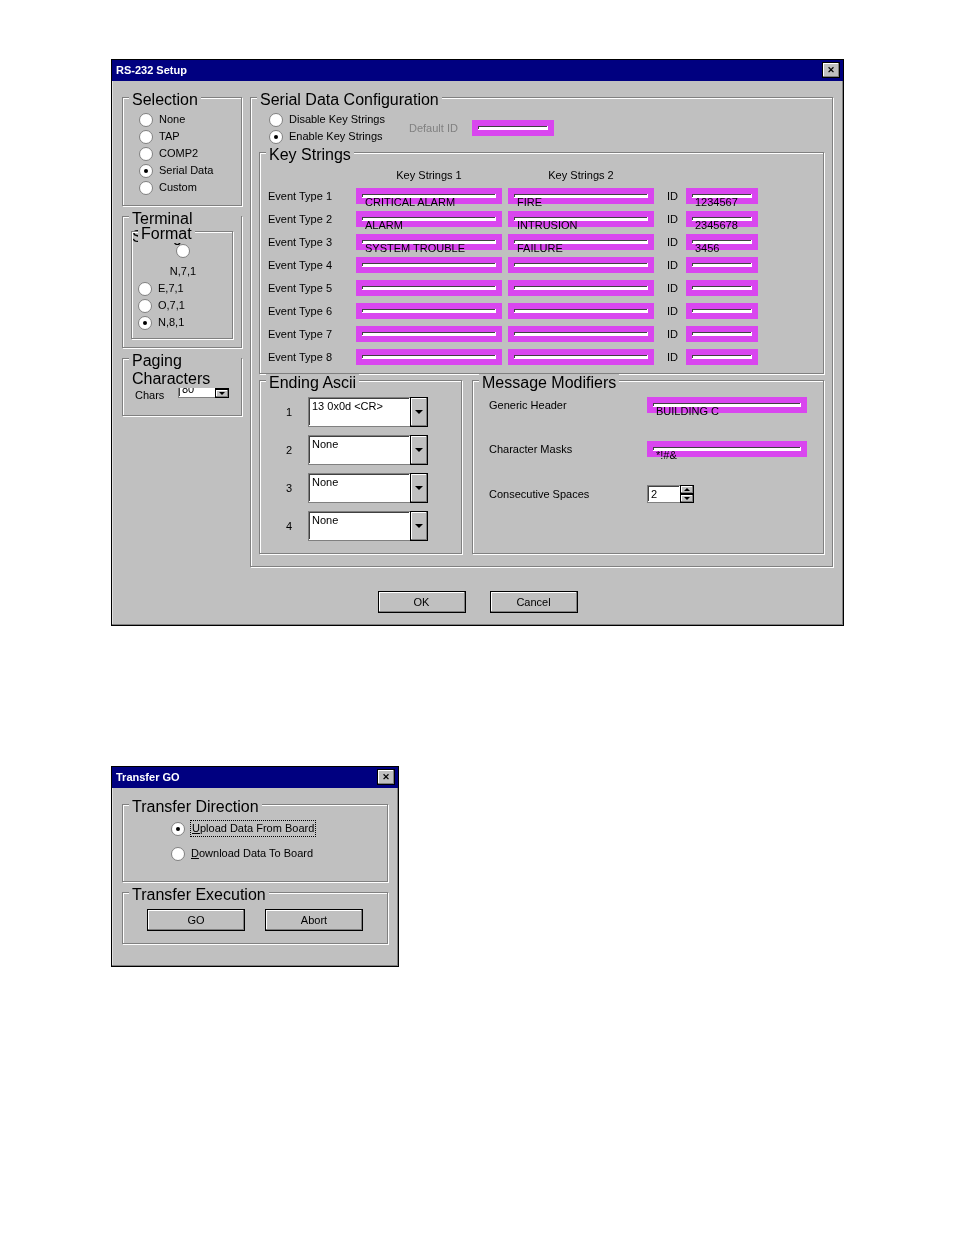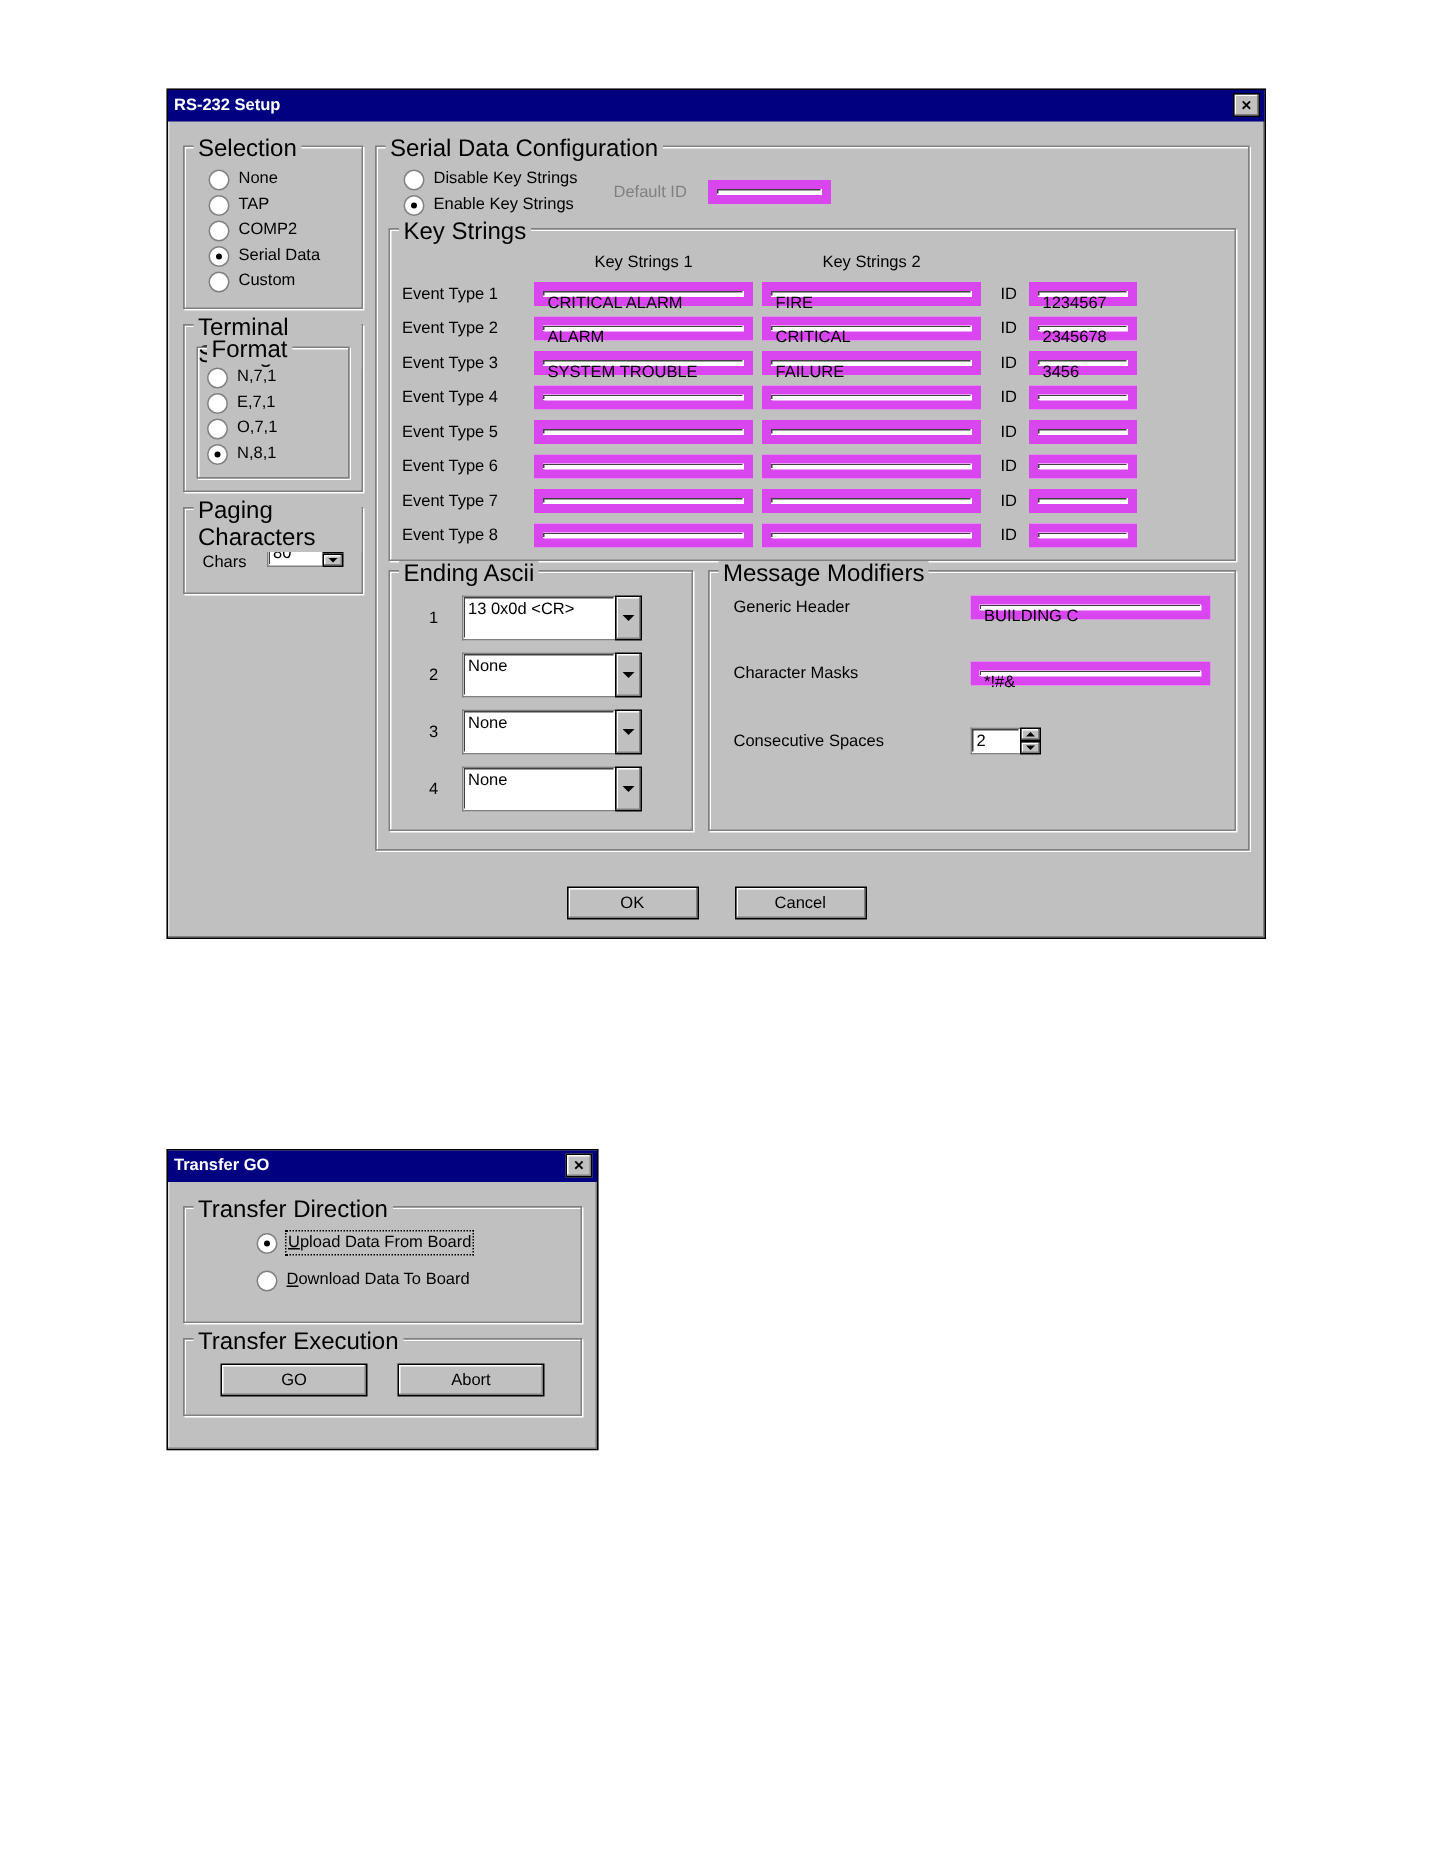--- a/index.html
+++ b/index.html
@@ -275,21 +275,21 @@
             <span class="radio"></span>
             <span class="radio-label">Custom</span>
           </div>
         </div>
 
         <div class="groupbox">
           <div class="legend">Terminal Settings</div>
           <div class="ts-inner">
             <div class="groupbox">
               <div class="legend">Format</div>
-              <div class="radio-row" style="margin-left:2px;">
+              <div class="radio-row" style="margin-left:2px;flex-direction:column;">
                 <span class="radio"></span>
                 <span class="radio-label">N,7,1</span>
               </div>
               <div class="radio-row" style="margin-left:2px;">
                 <span class="radio"></span>
                 <span class="radio-label">E,7,1</span>
               </div>
               <div class="radio-row" style="margin-left:2px;">
                 <span class="radio"></span>
                 <span class="radio-label">O,7,1</span>
@@ -346,21 +346,21 @@
                   <div></div>
 
               <div>Event Type 1</div>
               <div class="text-input">CRITICAL ALARM</div>
               <div class="text-input">FIRE</div>
               <div class="id-label">ID</div>
               <div class="text-input">1234567</div>
 
               <div>Event Type 2</div>
               <div class="text-input">ALARM</div>
-              <div class="text-input">CRITICAL</div>
+              <div class="text-input">INTRUSION</div>
               <div class="id-label">ID</div>
               <div class="text-input">2345678</div>
 
               <div>Event Type 3</div>
               <div class="text-input">SYSTEM TROUBLE</div>
               <div class="text-input">FAILURE</div>
               <div class="id-label">ID</div>
               <div class="text-input">3456</div>
 
               <div>Event Type 4</div>

